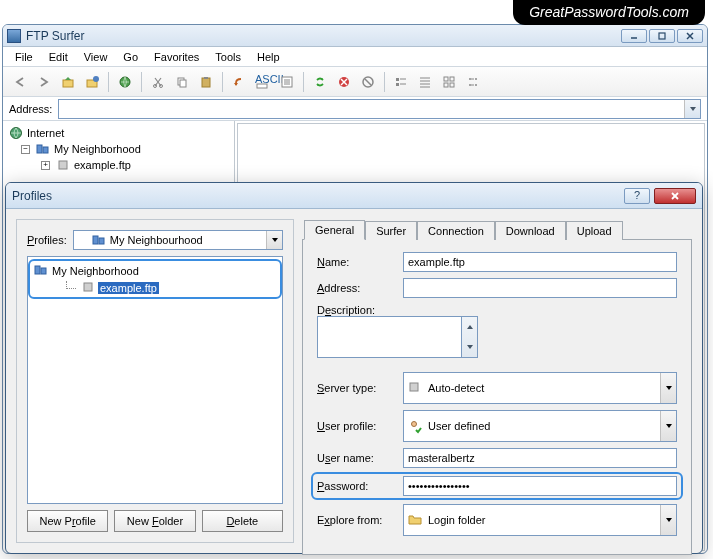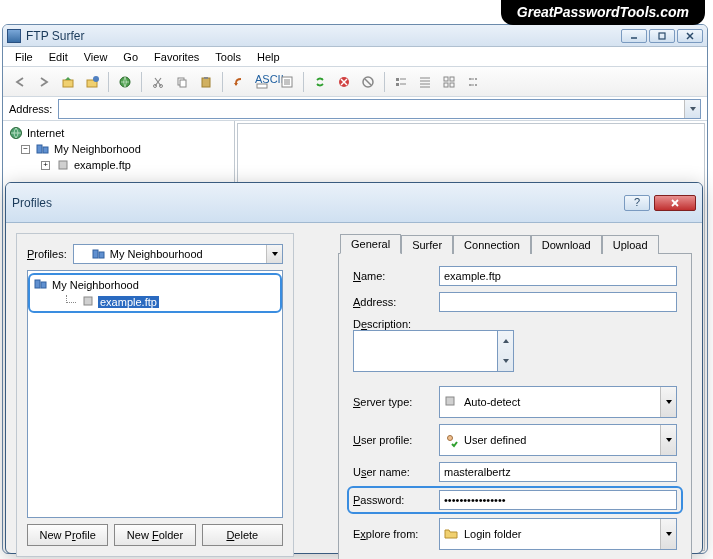--- a/index.html
+++ b/index.html
@@ -1,18 +1,18 @@
 <!DOCTYPE html>
 <html><head>
 <meta charset="utf-8">
 <style>
 * { box-sizing: border-box; margin: 0; padding: 0; font-family: Tahoma, Arial, sans-serif; font-size: 11px; }
 body { background: #fff; width: 713px; height: 559px; position: relative; overflow: hidden; }
 
-.watermark { position: absolute; top: 0; right: 8px; background: #000; color: #fff; padding: 4px 16px 5px; border-radius: 0 0 12px 12px; font-size: 14px; font-weight: bold; font-style: italic; z-index: 100; }
+.watermark { position: absolute; top: 0; right: 8px; background: #000; color: #fff; padding: 4px 16px 5px; border-radius: 0 0 12px 12px; font-size: 14px; font-weight: normal; font-style: italic; z-index: 100; }
 
 .main-window { position: absolute; top: 24px; left: 2px; width: 706px; height: 530px; border: 1px solid #6b8aab; border-radius: 6px; background: #fff; }
 .titlebar { height: 22px; background: linear-gradient(#eaf1f9, #d6e3f1); border-bottom: 1px solid #b0c0d0; border-radius: 5px 5px 0 0; display: flex; align-items: center; padding: 0 4px; }
 .titlebar .app-icon { width: 14px; height: 14px; background: linear-gradient(#7aa7d8,#3a6ea5); border: 1px solid #2a5080; margin-right: 5px; }
 .titlebar .title { flex: 1; color: #1a3a5a; font-size: 12px; }
 .titlebar .win-btns { display: flex; gap: 2px; }
 .titlebar .win-btn { width: 26px; height: 14px; border: 1px solid #7a9ac0; background: linear-gradient(#f0f6fc,#d0e0f0); border-radius: 2px; display: flex; align-items: center; justify-content: center; color: #2a4a6a; cursor: pointer; }
 .titlebar .win-btn svg { width: 10px; height: 10px; }
 
 .menubar { height: 20px; display: flex; align-items: center; padding: 0 4px; border-bottom: 1px solid #d0d8e0; }
@@ -32,28 +32,28 @@
 .content-pane { flex: 1; border: 1px solid #c0c8d0; margin: 2px; background: #fff; }
 
 .tree-item { display: flex; align-items: center; gap: 4px; padding: 1px 2px; }
 .tree-item.indent1 { padding-left: 14px; }
 .tree-item.indent2 { padding-left: 34px; }
 .tree-icon { width: 14px; height: 14px; display: flex; align-items: center; justify-content: center; }
 .expander { width: 9px; height: 9px; border: 1px solid #888; display: flex; align-items: center; justify-content: center; font-size: 8px; line-height: 1; cursor: pointer; margin-right: 2px; }
 
 
 .dialog { position: absolute; top: 182px; left: 5px; width: 698px; height: 372px; border: 1px solid #395b7f; border-radius: 6px; background: #f0f0f0; box-shadow: 0 4px 20px rgba(0,0,0,0.25); z-index: 50; }
-.dlg-title { height: 40px; background: linear-gradient(#eaf1f9, #cfe0f1); border-bottom: 1px solid #a0b8d0; border-radius: 5px 5px 0 0; display: flex; align-items: center; padding: 0 6px; }
+.dlg-title { height: 26px; background: linear-gradient(#eaf1f9, #cfe0f1); border-bottom: 1px solid #a0b8d0; border-radius: 5px 5px 0 0; display: flex; align-items: center; padding: 0 6px; }
 .dlg-title .t { flex: 1; color: #1a3a5a; font-size: 12px; }
 .dlg-title .help-btn { width: 26px; height: 16px; border: 1px solid #7a9ac0; background: linear-gradient(#f0f6fc,#d0e0f0); border-radius: 2px; display: flex; align-items: center; justify-content: center; margin-right: 4px; color: #2a4a6a; cursor: pointer; }
 .dlg-title .close-btn { width: 42px; height: 16px; background: linear-gradient(#e89090,#c03030); border: 1px solid #802020; border-radius: 2px; display: flex; align-items: center; justify-content: center; color: #fff; cursor: pointer; }
 
 .dlg-body { padding: 10px; display: flex; gap: 8px; height: calc(100% - 26px); }
 .left-panel { width: 278px; border: 1px solid #c0c8d0; padding: 10px; display: flex; flex-direction: column; background: #f0f0f0; }
-.right-panel { flex: 1; display: flex; flex-direction: column; margin-left: 36px; }
+.right-panel { flex: 1; display: flex; flex-direction: column; }
 
 .profiles-row { display: flex; align-items: center; gap: 6px; margin-bottom: 6px; }
 .combo2 { flex: 1; height: 20px; border: 1px solid #7a9ac0; background: #fff; display: flex; align-items: center; padding-left: 18px; }
 .combo2 .ci { width: 14px; height: 14px; margin-right: 4px; }
 .combo2 .dd { width: 16px; height: 100%; border-left: 1px solid #c0c0c0; background: linear-gradient(#f5f5f5,#e0e0e0); display: flex; align-items: center; justify-content: center; margin-left: auto; cursor: pointer; }
 
 .profile-tree { flex: 1; border: 1px solid #7a9ac0; background: #fff; padding: 2px; }
 .profile-tree .sel-wrap { border: 2px solid #3a8de0; border-radius: 6px; margin: 0 -2px; padding: 1px 2px; }
 .profile-tree .itm { display: flex; align-items: center; gap: 4px; padding: 1px 2px; }
 .profile-tree .itm.indent { padding-left: 28px; }

